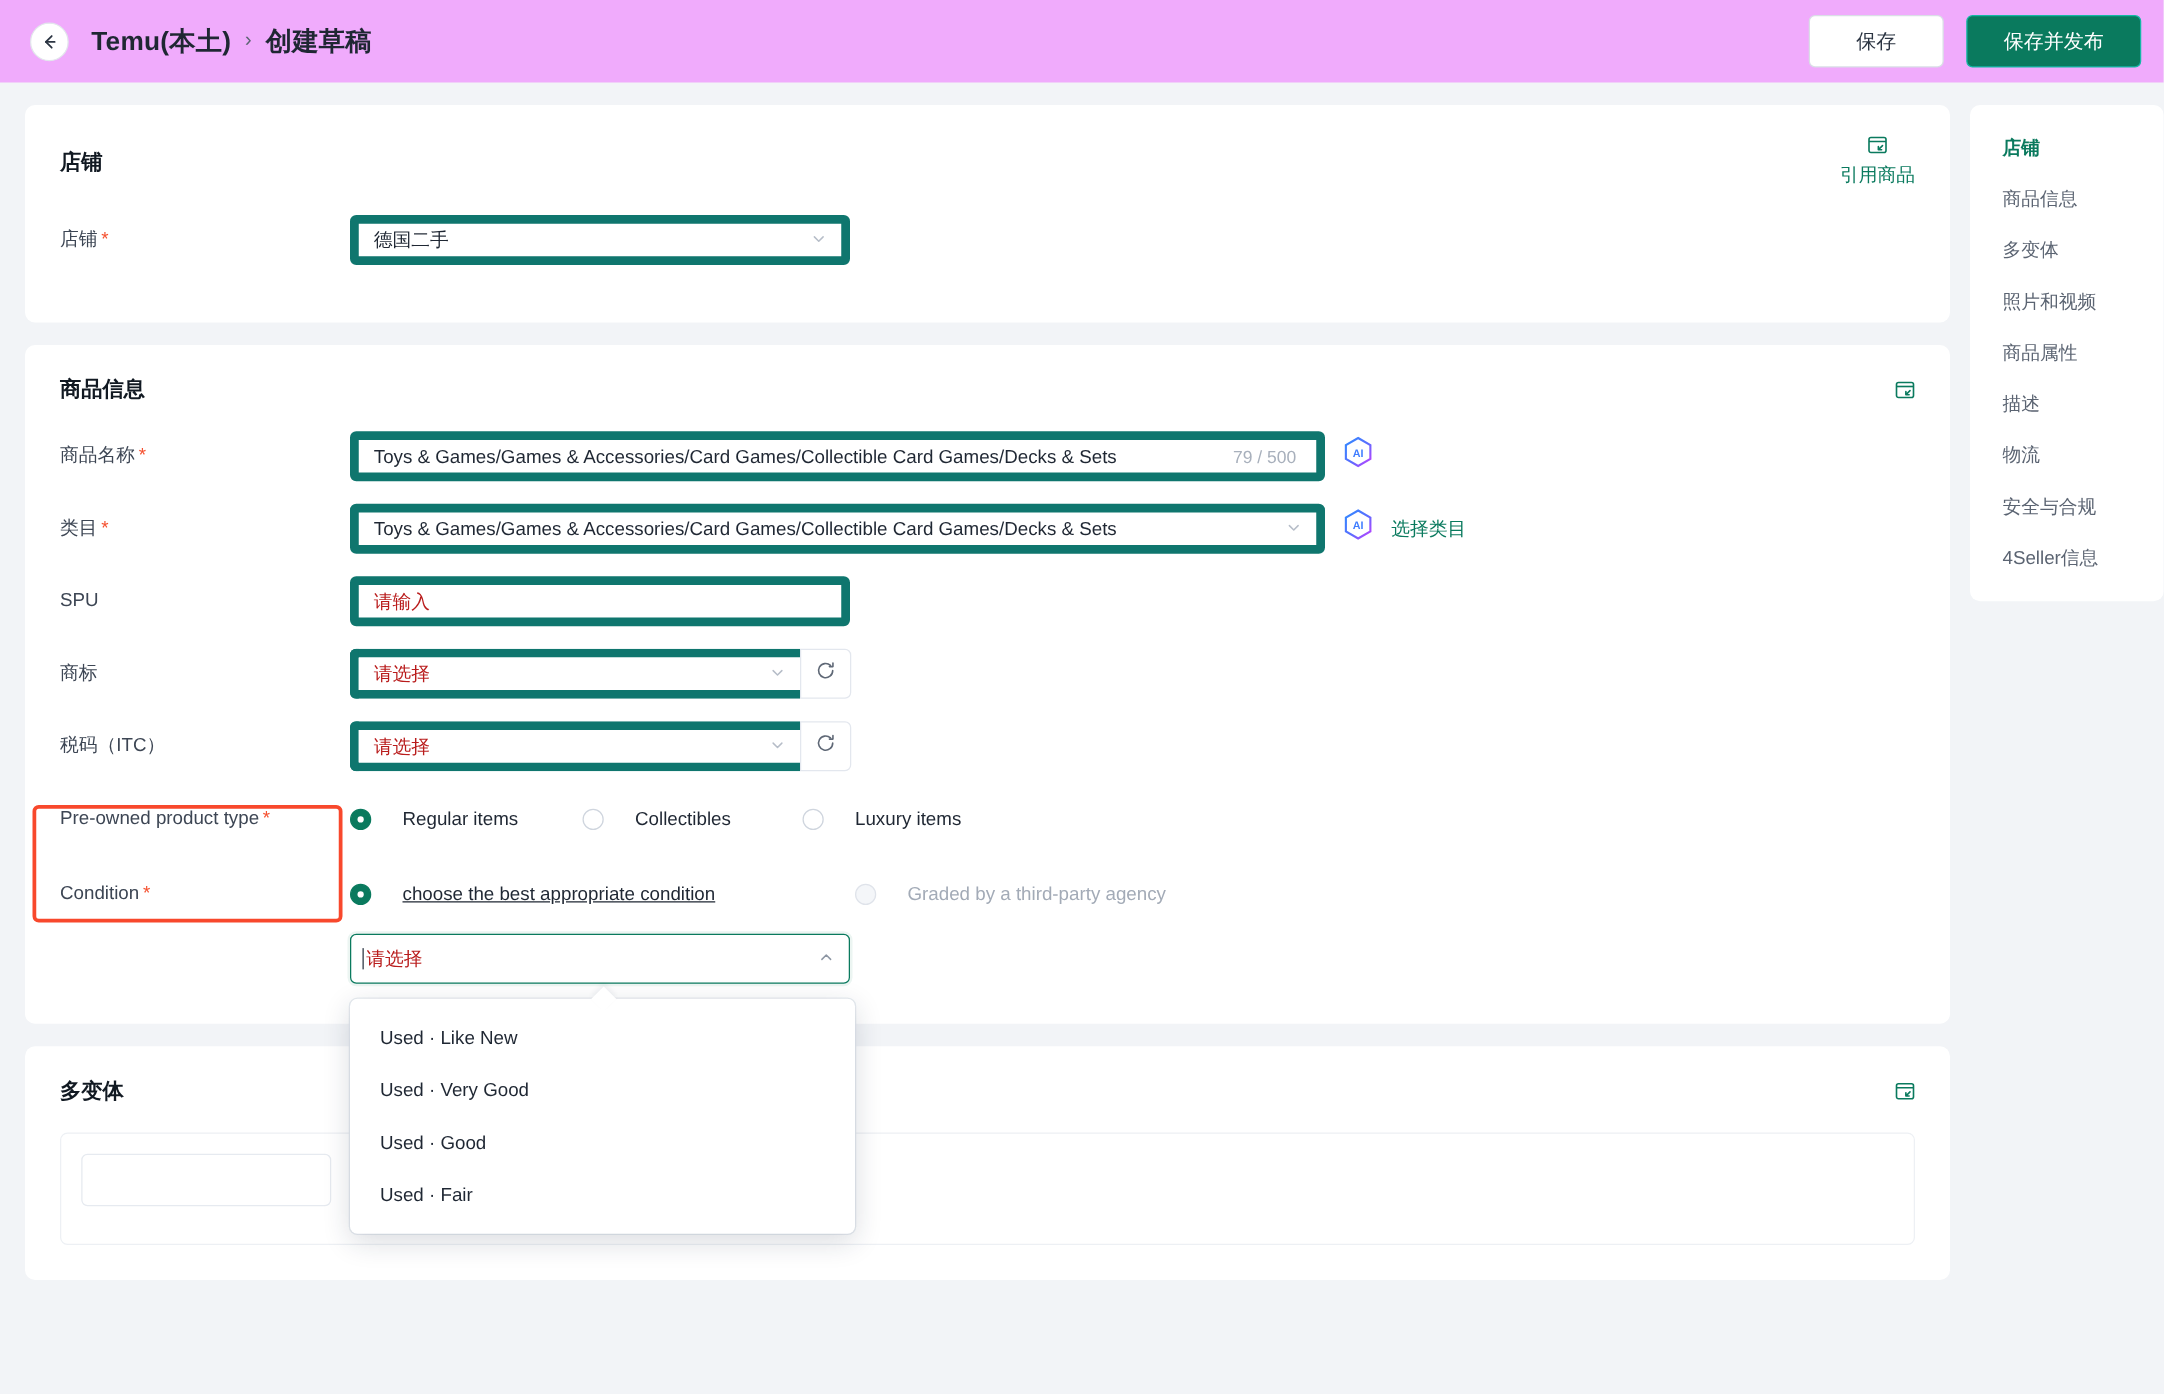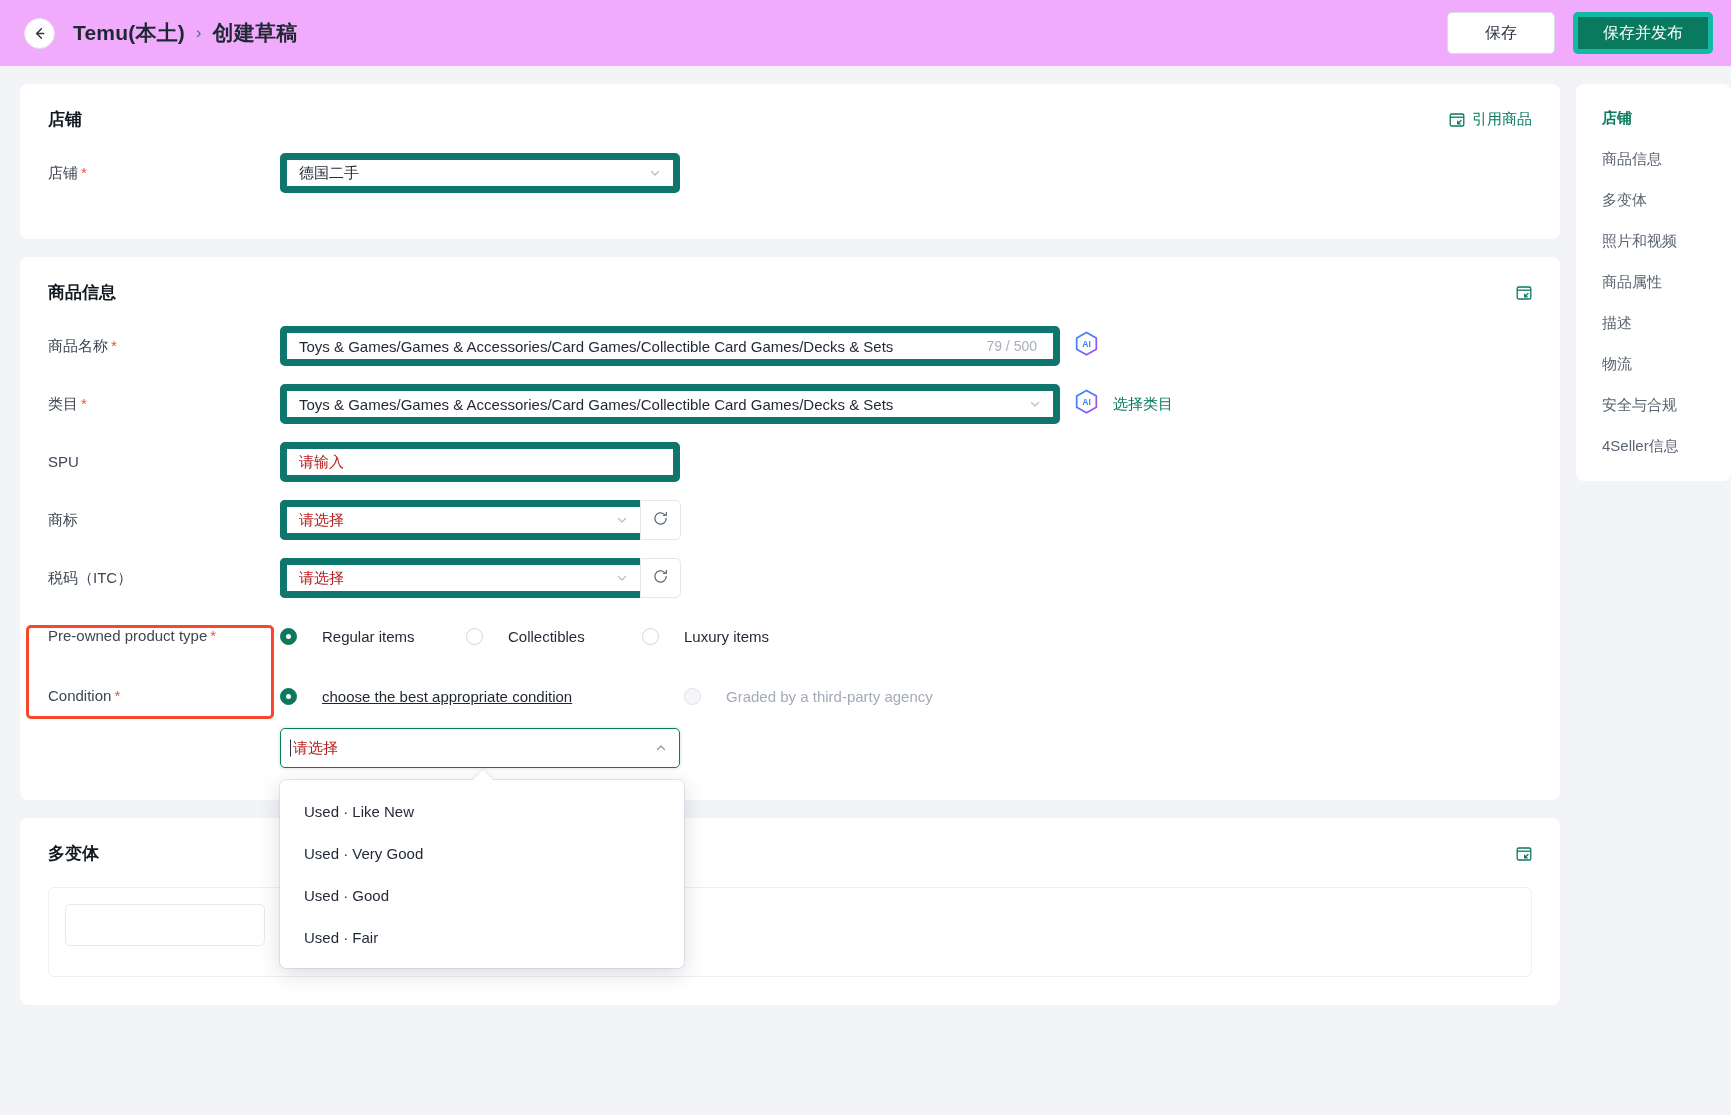--- a/index.html
+++ b/index.html
@@ -62,21 +62,21 @@
     white-space: nowrap;
   }
   .btn-ghost {
     background: #fff;
     border: 1px solid #d9dee6;
     color: #2b3442;
     min-width: 108px;
   }
   .btn-primary {
     background: #0a7a5e;
-    border: 5px solid #14b8a6;
+    border: 1px solid #14b8a6;
     color: #fff;
     min-width: 140px;
   }
 
   
   .page {
     position: relative;
     height: calc(1115px - 66px);
     padding: 18px 20px 0 20px;
     display: flex;
@@ -107,20 +107,21 @@
     color: #111922;
   }
   .card-head-right {
     margin-left: auto;
     display: flex;
     align-items: center;
     gap: 7px;
     color: #0a7a5e;
     font-size: 15px;
     cursor: pointer;
+    flex-direction: column;
   }
   .icon-collapse { display: block; }
 
   
   .row {
     display: flex;
     align-items: flex-start;
     margin-bottom: 18px;
     min-height: 40px;
   }

